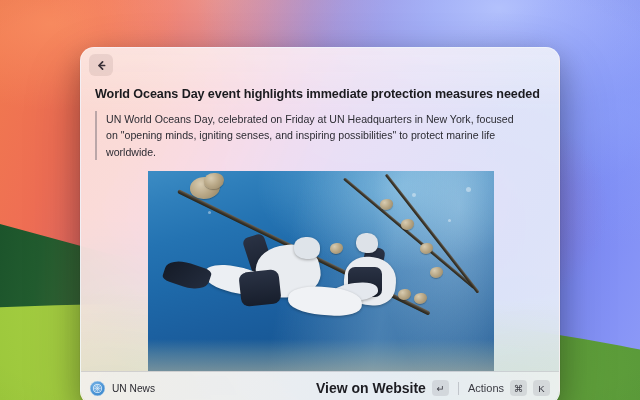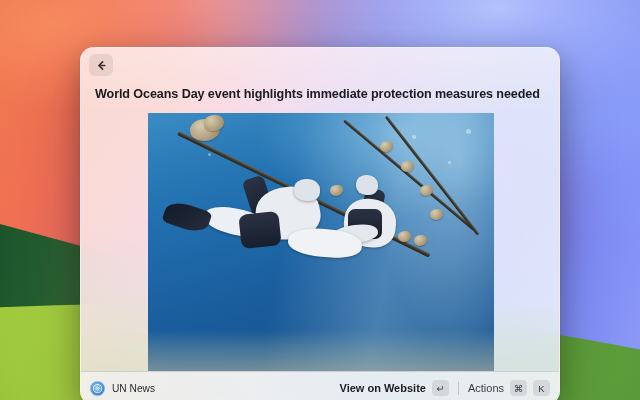--- a/index.html
+++ b/index.html
@@ -307,21 +307,21 @@
   }
   .spacer { flex: 1 1 auto; }
 
   .foot-action {
     display: flex;
     align-items: center;
     gap: 6px;
     cursor: pointer;
   }
   #view-label {
-    font-size: 11px;
+    font-size: 14px;
     font-weight: bold;
     color: #1d1d22;
   }
   #actions-label {
     font-size: 11px;
     color: #3a3a42;
   }
   .key {
     min-width: 17px;
     height: 16px;
@@ -366,20 +366,21 @@
           <path d="M6.6 1.9 L3.0 5.5 L6.6 9.1" fill="none" stroke="#3a3138" stroke-width="1.7" stroke-linecap="round" stroke-linejoin="round"></path>
           <path d="M3.3 5.5 H8.6" fill="none" stroke="#3a3138" stroke-width="1.7" stroke-linecap="round"></path>
         </svg>
       </div>
     </div>
 
     <div id="article-head">
       <div id="article-title">World Oceans Day event highlights immediate protection measures needed</div>
     </div>
 
+    <div id="summary">UN World Oceans Day, celebrated on Friday at UN Headquarters in New York, focused on "opening minds, igniting senses, and inspiring possibilities" to protect marine life worldwide.</div>
 
     <div id="hero-wrap">
       <div id="hero">
         <div class="ocean"></div>
         <div class="ocean-light"></div>
         <div class="sand"></div>
 
         <div class="rope" style="left:30px; top:18px; width:280px; transform:rotate(26deg);"></div>
         <div class="rope" style="left:196px; top:6px; width:170px; transform:rotate(40deg); height:3px;"></div>
         <div class="rope" style="left:238px; top:2px; width:150px; transform:rotate(52deg); height:3px;"></div>

